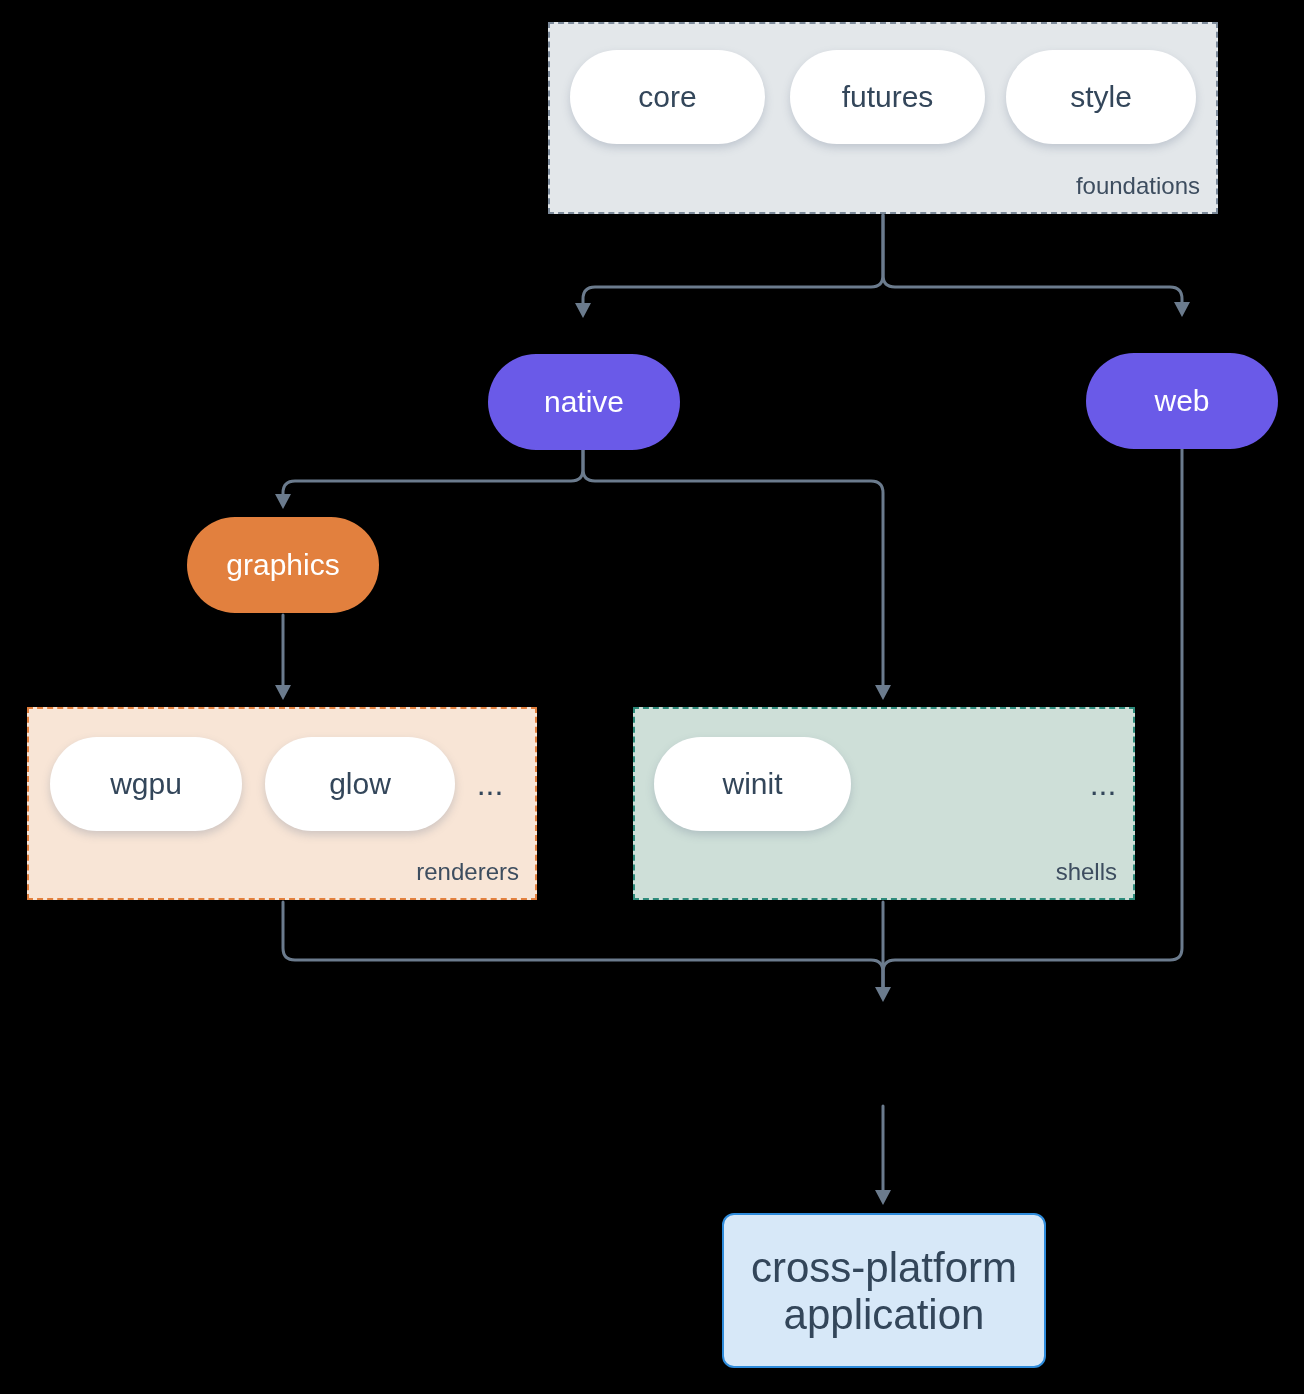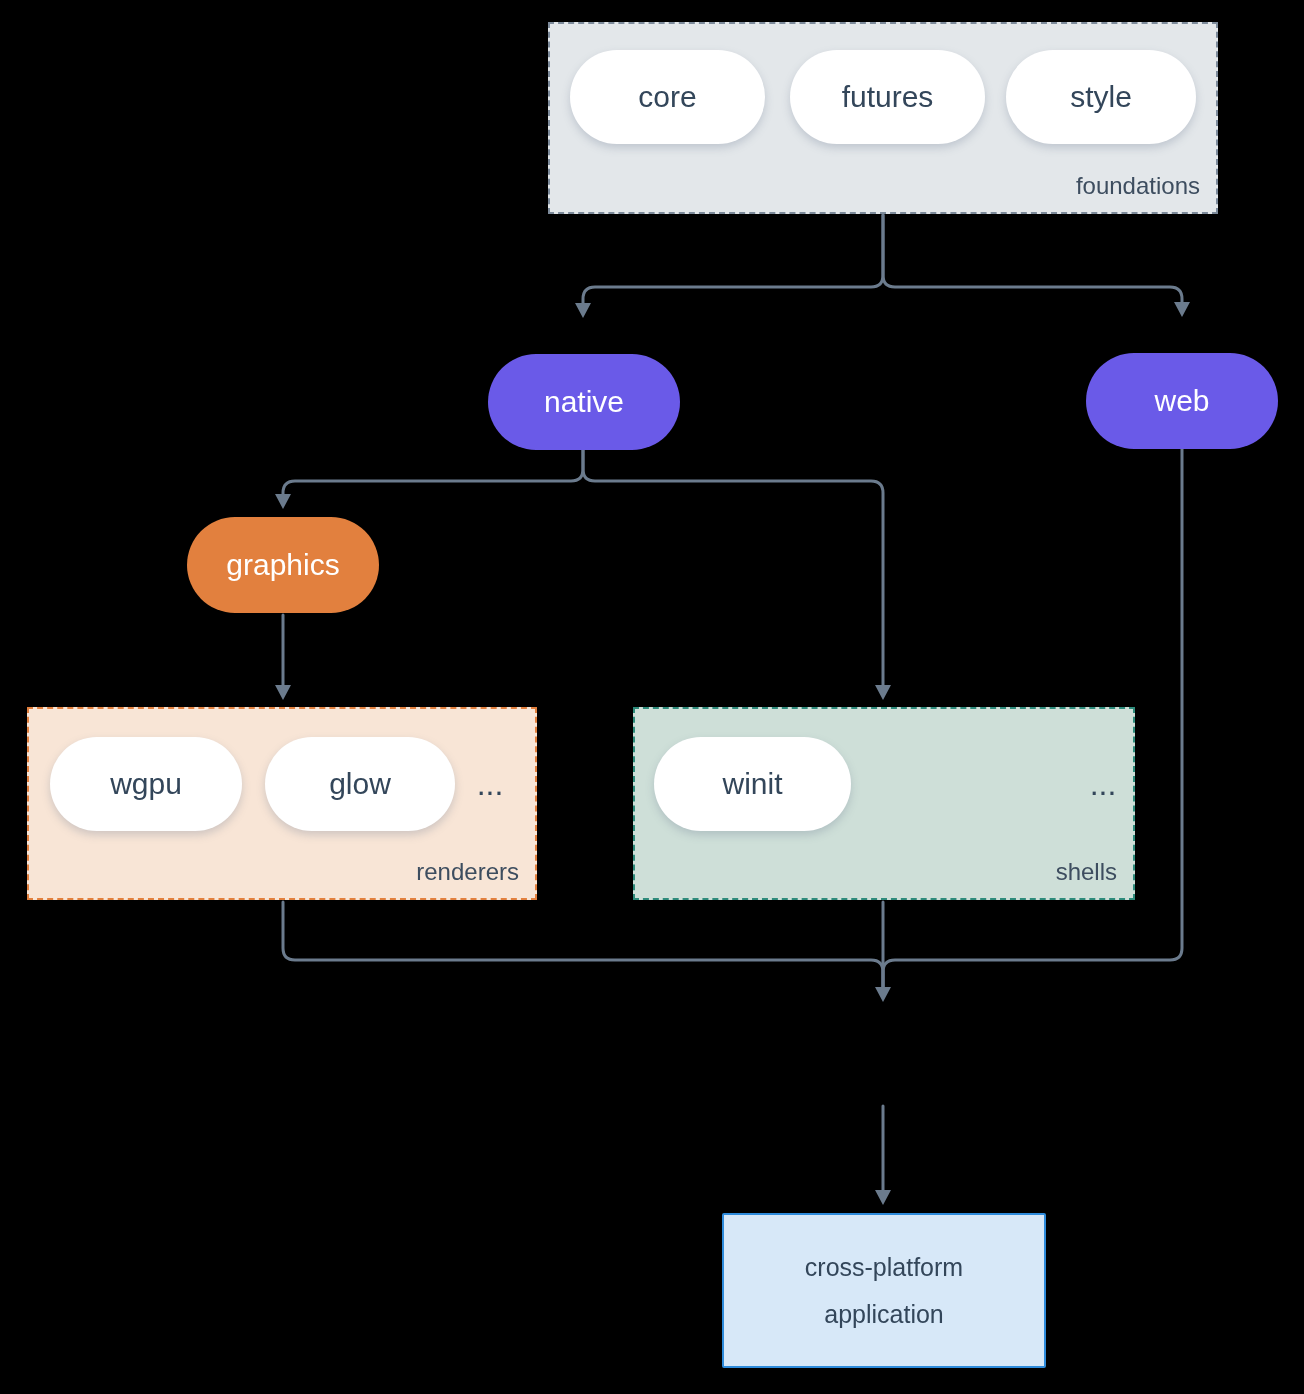--- a/index.html
+++ b/index.html
@@ -53,23 +53,23 @@
   .pill-blue{background:var(--c-blue);}
 
   .ellipsis{
     position:absolute;top:737px;height:94px;width:50px;
     display:flex;align-items:center;justify-content:center;
     font-size:32px;color:var(--c-pill-text);
   }
 
   .appbox{
     position:absolute;left:722px;top:1213px;width:324px;height:155px;box-sizing:border-box;
-    background:var(--c-app-fill);border:2px solid var(--c-blue);border-radius:2px;
+    background:var(--c-app-fill);border:2px solid var(--c-blue);border-radius:12px;
     display:flex;align-items:center;justify-content:center;text-align:center;
-    font-size:25px;line-height:47px;color:var(--c-pill-text);padding:0 24px;
+    font-size:42px;line-height:47px;color:var(--c-pill-text);padding:0 24px;
   }
 </style>
 </head>
 <body>
 
 <div class="canvas">
 
   <svg class="edges" viewBox="0 0 1304 1394" xmlns="http://www.w3.org/2000/svg">
 
     <path d="M883 215 L883 275 Q883 287 871 287 L595 287 Q583 287 583 299 L583 303"></path>

